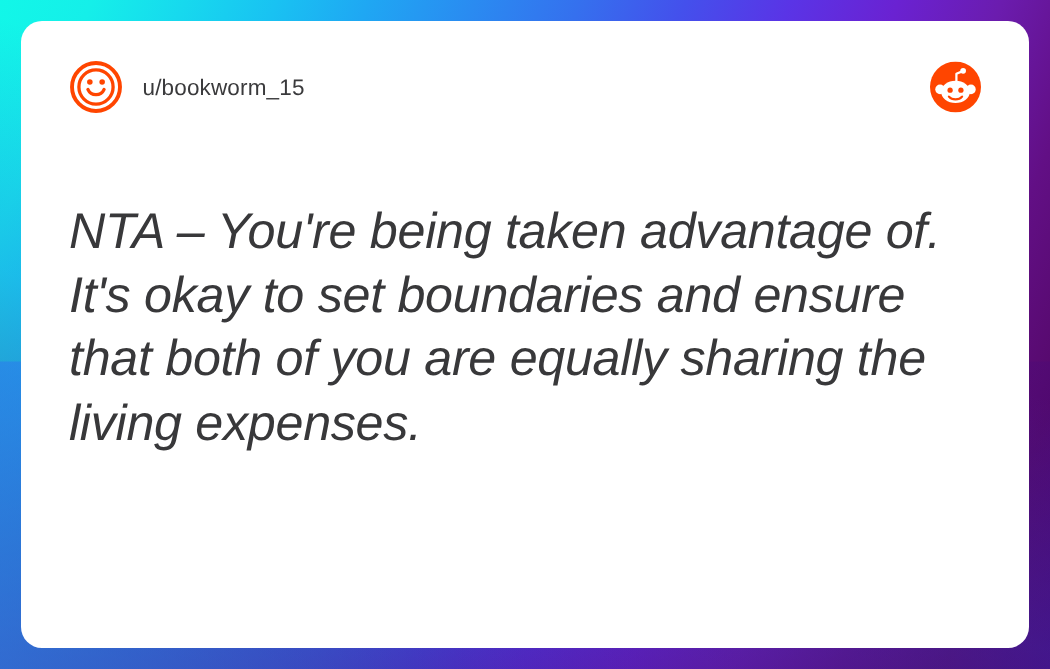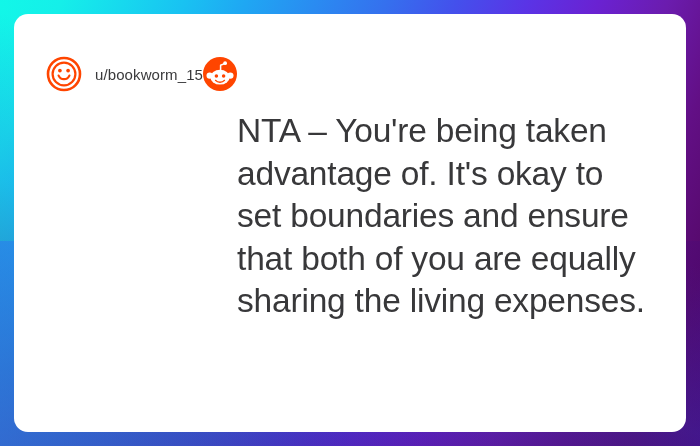--- a/index.html
+++ b/index.html
@@ -68,22 +68,23 @@
 
   
   #quote-card {
     position: relative;
     z-index: 3;
     width: 100%;
     height: 100%;
     box-sizing: border-box;
     background: #ffffff;
     border-radius: 14px;
-    padding: 40px 32px 20px 32px;
+    padding: 24px 32px 20px 32px;
     display: flex;
+    flex-direction: column;
   }
 
   
   #card-header {
     display: flex;
     align-items: center;
     justify-content: space-between;
     height: 40px;
     flex: 0 0 auto;
   }
@@ -118,20 +119,21 @@
     padding-top: 56px;
   }
   #quote-text {
     font-size: 33.5px;
     line-height: 42.5px;
     color: #38383a;
     letter-spacing: -0.2px;
     font-weight: 400;
     max-width: 625px;
     white-space: pre-wrap;
+    font-style: italic;
   }
 </style>
 </head>
 <body>
 
 <div id="quote-frame">
 
   <div id="quote-card">
 
     <div id="card-header">

